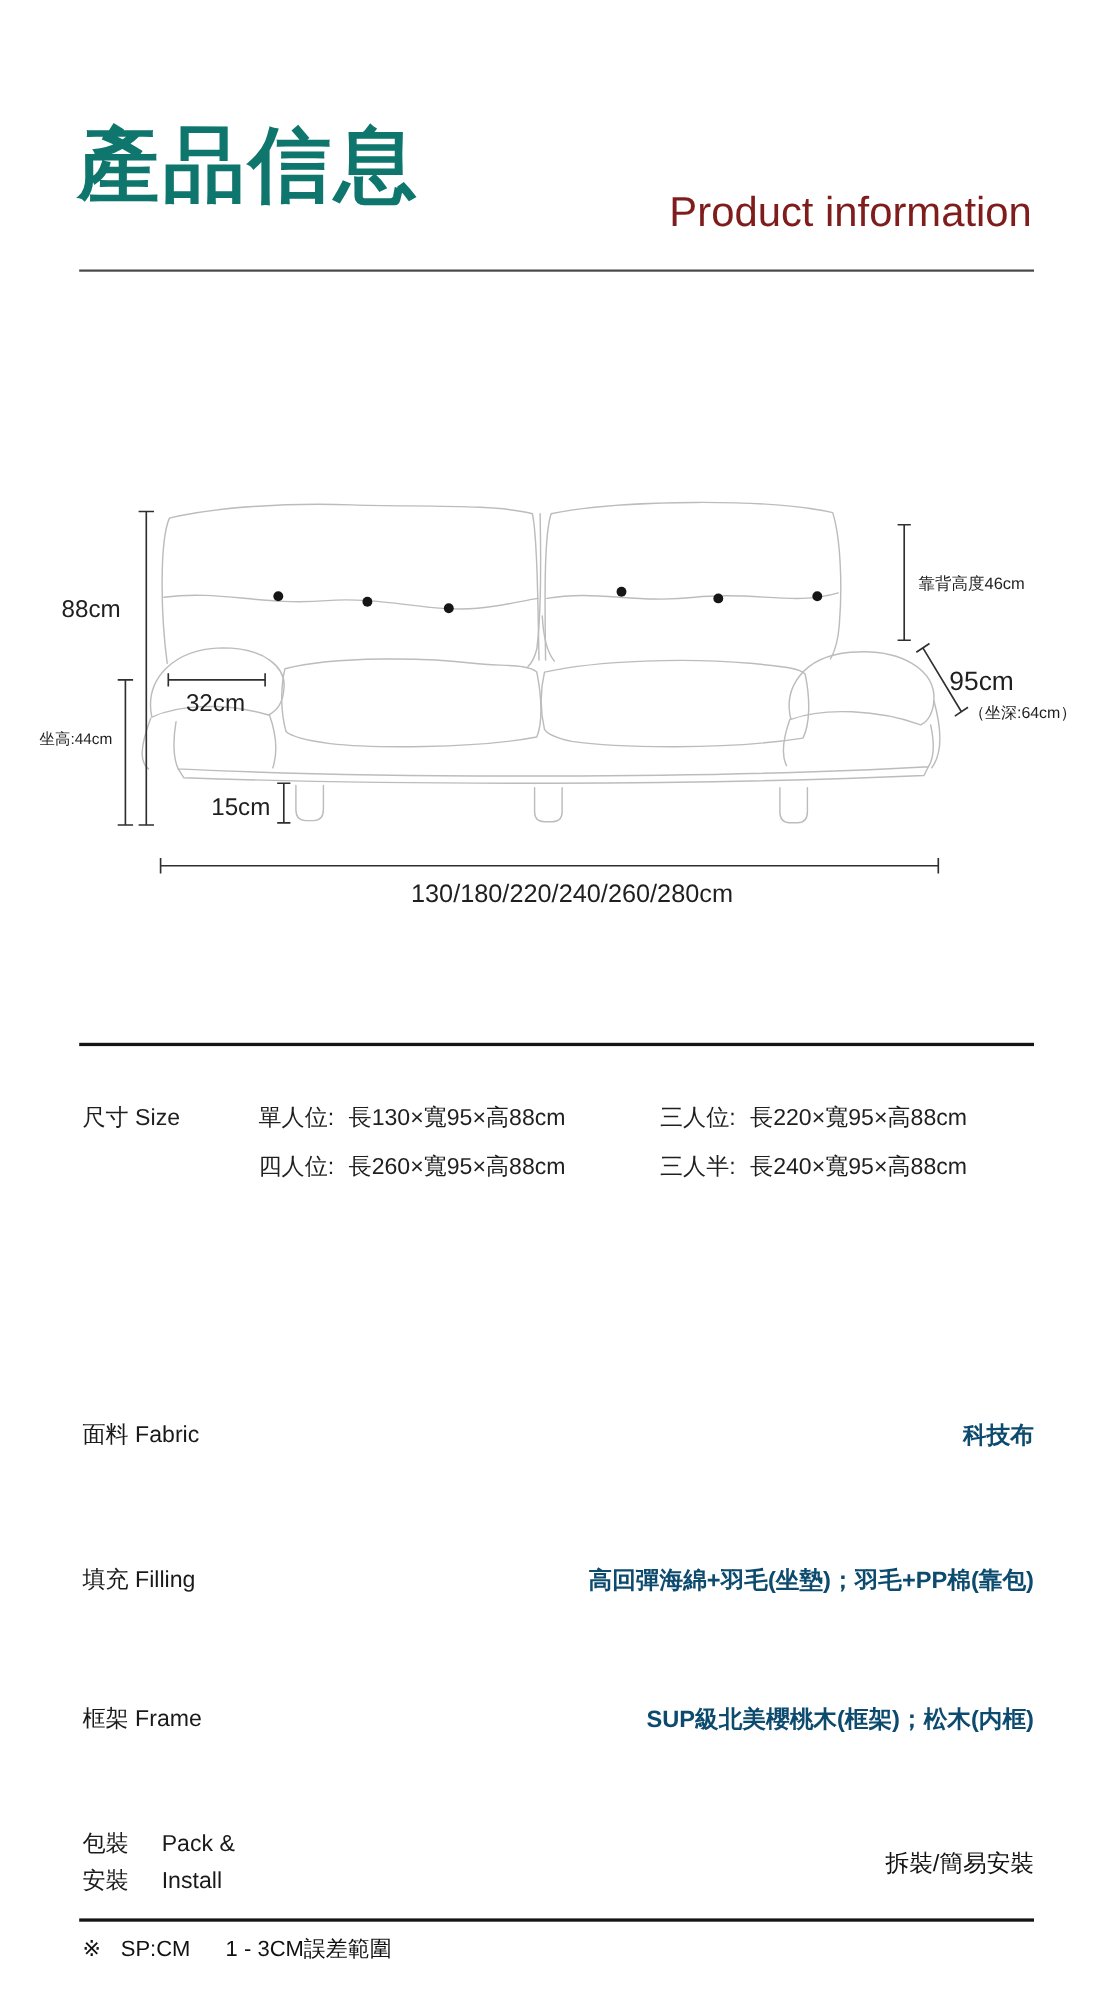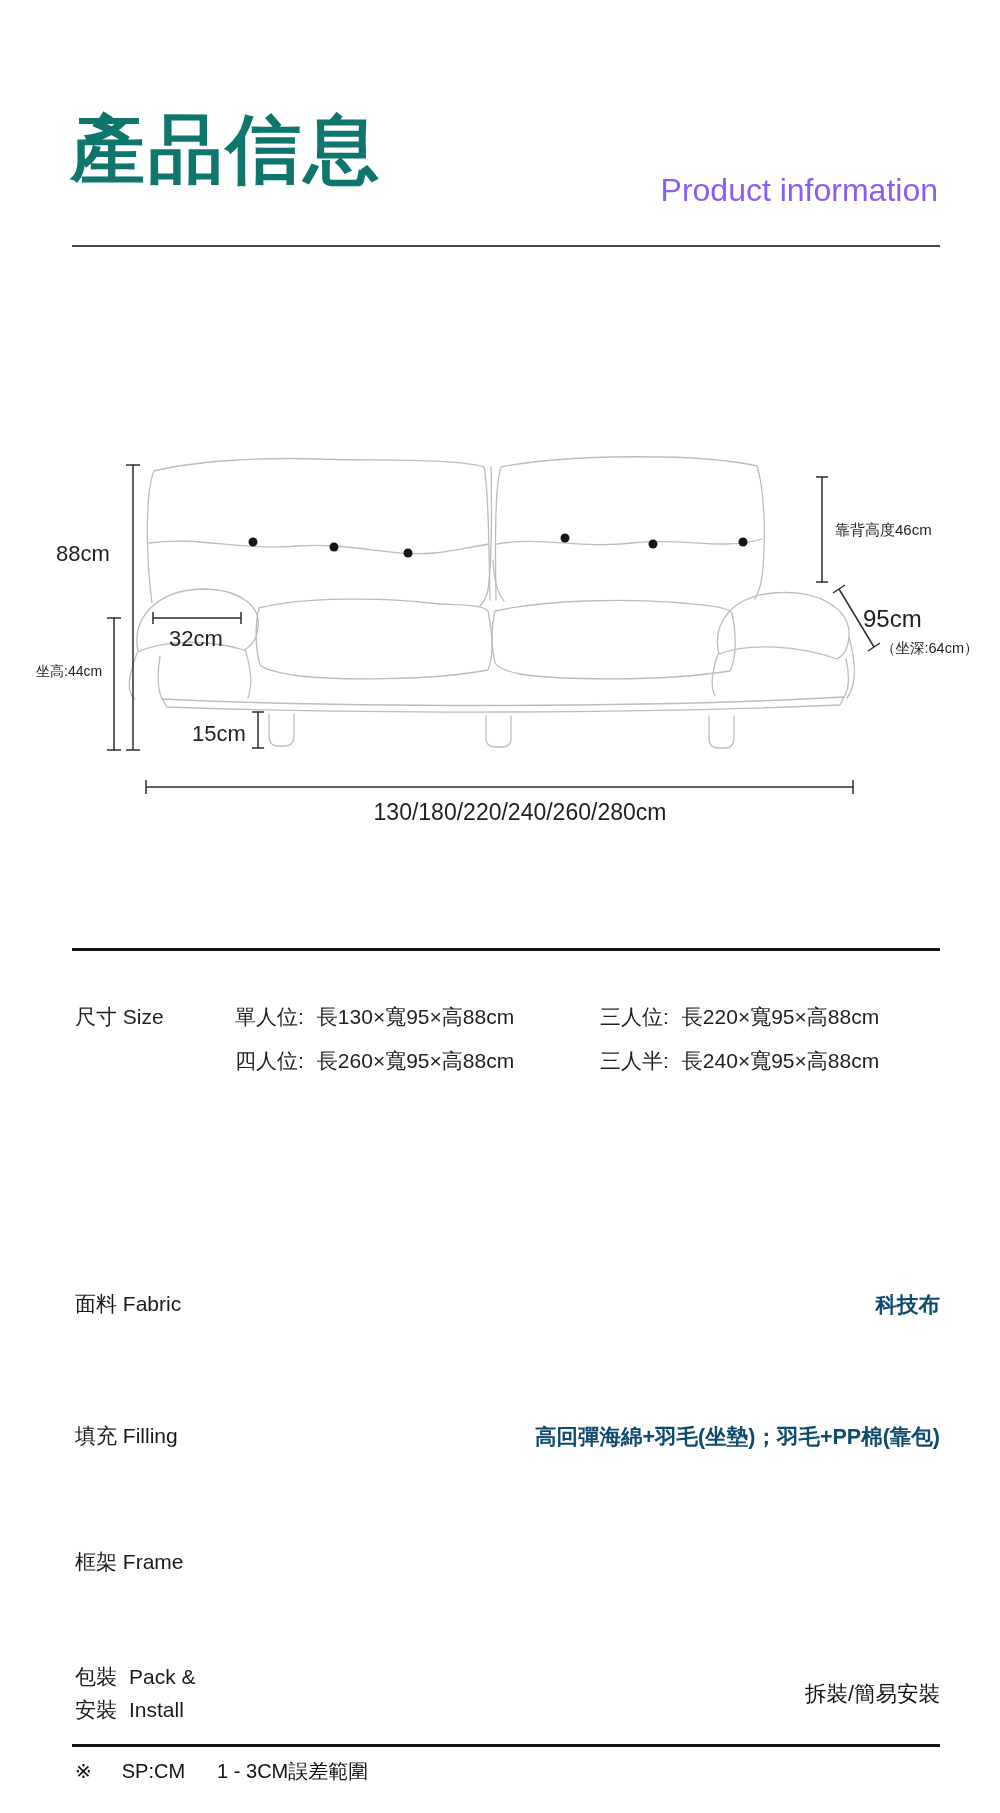--- a/index.html
+++ b/index.html
@@ -5,21 +5,21 @@
   html,body{margin:0;padding:0;background:#fff;}
   .page{
     position:relative;width:1000px;height:1813px;margin:0 auto;background:#ffffff;
     font-family:"Liberation Sans","DejaVu Sans",sans-serif;color:#1a1a1a;overflow:hidden;
   }
   .title-zh{
     position:absolute;left:70px;top:110px;font-size:75px;font-weight:900;
     letter-spacing:3px;line-height:1.05;color:#0f766e;
   }
   .title-en{
-    position:absolute;right:62px;top:172px;font-size:32px;font-weight:500;color:#8b5cf6;
+    position:absolute;right:62px;top:172px;font-size:38px;font-weight:500;color:#7f1d1d;
   }
   .rule{position:absolute;left:72px;width:868px;background:#141414;}
   .rule-top{top:245px;height:2px;background:#474747;}
   .rule-mid{top:948px;height:3px;}
   .rule-bottom{top:1744px;height:3px;}
   .diagram{position:absolute;left:0;top:440px;width:1000px;height:400px;}
   .diagram text{fill:#1f1f1f;font-family:"Liberation Sans","DejaVu Sans",sans-serif;}
   .art{stroke:#bcbcbc;stroke-width:1.3;fill:none;stroke-linecap:round;stroke-linejoin:round;}
   .dim{stroke:#2f2f2f;stroke-width:1.5;fill:none;stroke-linecap:butt;}
   .btn{fill:#161616;stroke:none;}
@@ -38,29 +38,29 @@
   }
   .spec-fabric{top:1286px;}
   .spec-filling{top:1418px;}
   .spec-frame{top:1544px;}
   .spec .value{font-weight:700;font-size:21.5px;color:#0c4a6e;white-space:nowrap;}
 
   .pack{
     position:absolute;left:75px;top:1660px;width:865px;height:66px;
     display:flex;justify-content:space-between;align-items:center;
   }
-  .pack-labels{display:flex;gap:12px;font-size:21px;line-height:33px;}
+  .pack-labels{display:flex;gap:30px;font-size:21px;line-height:33px;}
   .pack-col div{height:33px;}
   .pack .value{font-weight:400;font-size:21.5px;color:#111;}
 
   .footnote{
     position:absolute;left:75px;top:1758px;display:flex;align-items:baseline;
     font-size:20px;color:#111;white-space:nowrap;
   }
-  .footnote .fn-unit{margin-left:30px;}
+  .footnote .fn-unit{margin-left:18px;}
   .footnote .fn-tol{margin-left:32px;}
 </style>
 </head>
 <body>
 
 <div class="page">
 
   <div class="title-zh">產品信息</div>
   <div class="title-en">Product information</div>
   <div class="rule rule-top"></div>
@@ -148,20 +148,21 @@
     <span class="value">科技布</span>
   </section>
 
   <section class="spec spec-filling">
     <span class="label">填充 Filling</span>
     <span class="value">高回彈海綿+羽毛(坐墊)；羽毛+PP棉(靠包)</span>
   </section>
 
   <section class="spec spec-frame">
     <span class="label">框架 Frame</span>
+    <span class="value">SUP級北美櫻桃木(框架)；松木(内框)</span>
   </section>
 
   <section class="pack">
     <div class="pack-labels">
       <div class="pack-col">
         <div>包裝</div>
         <div>安裝</div>
       </div>
       <div class="pack-col">
         <div>Pack &amp;</div>

